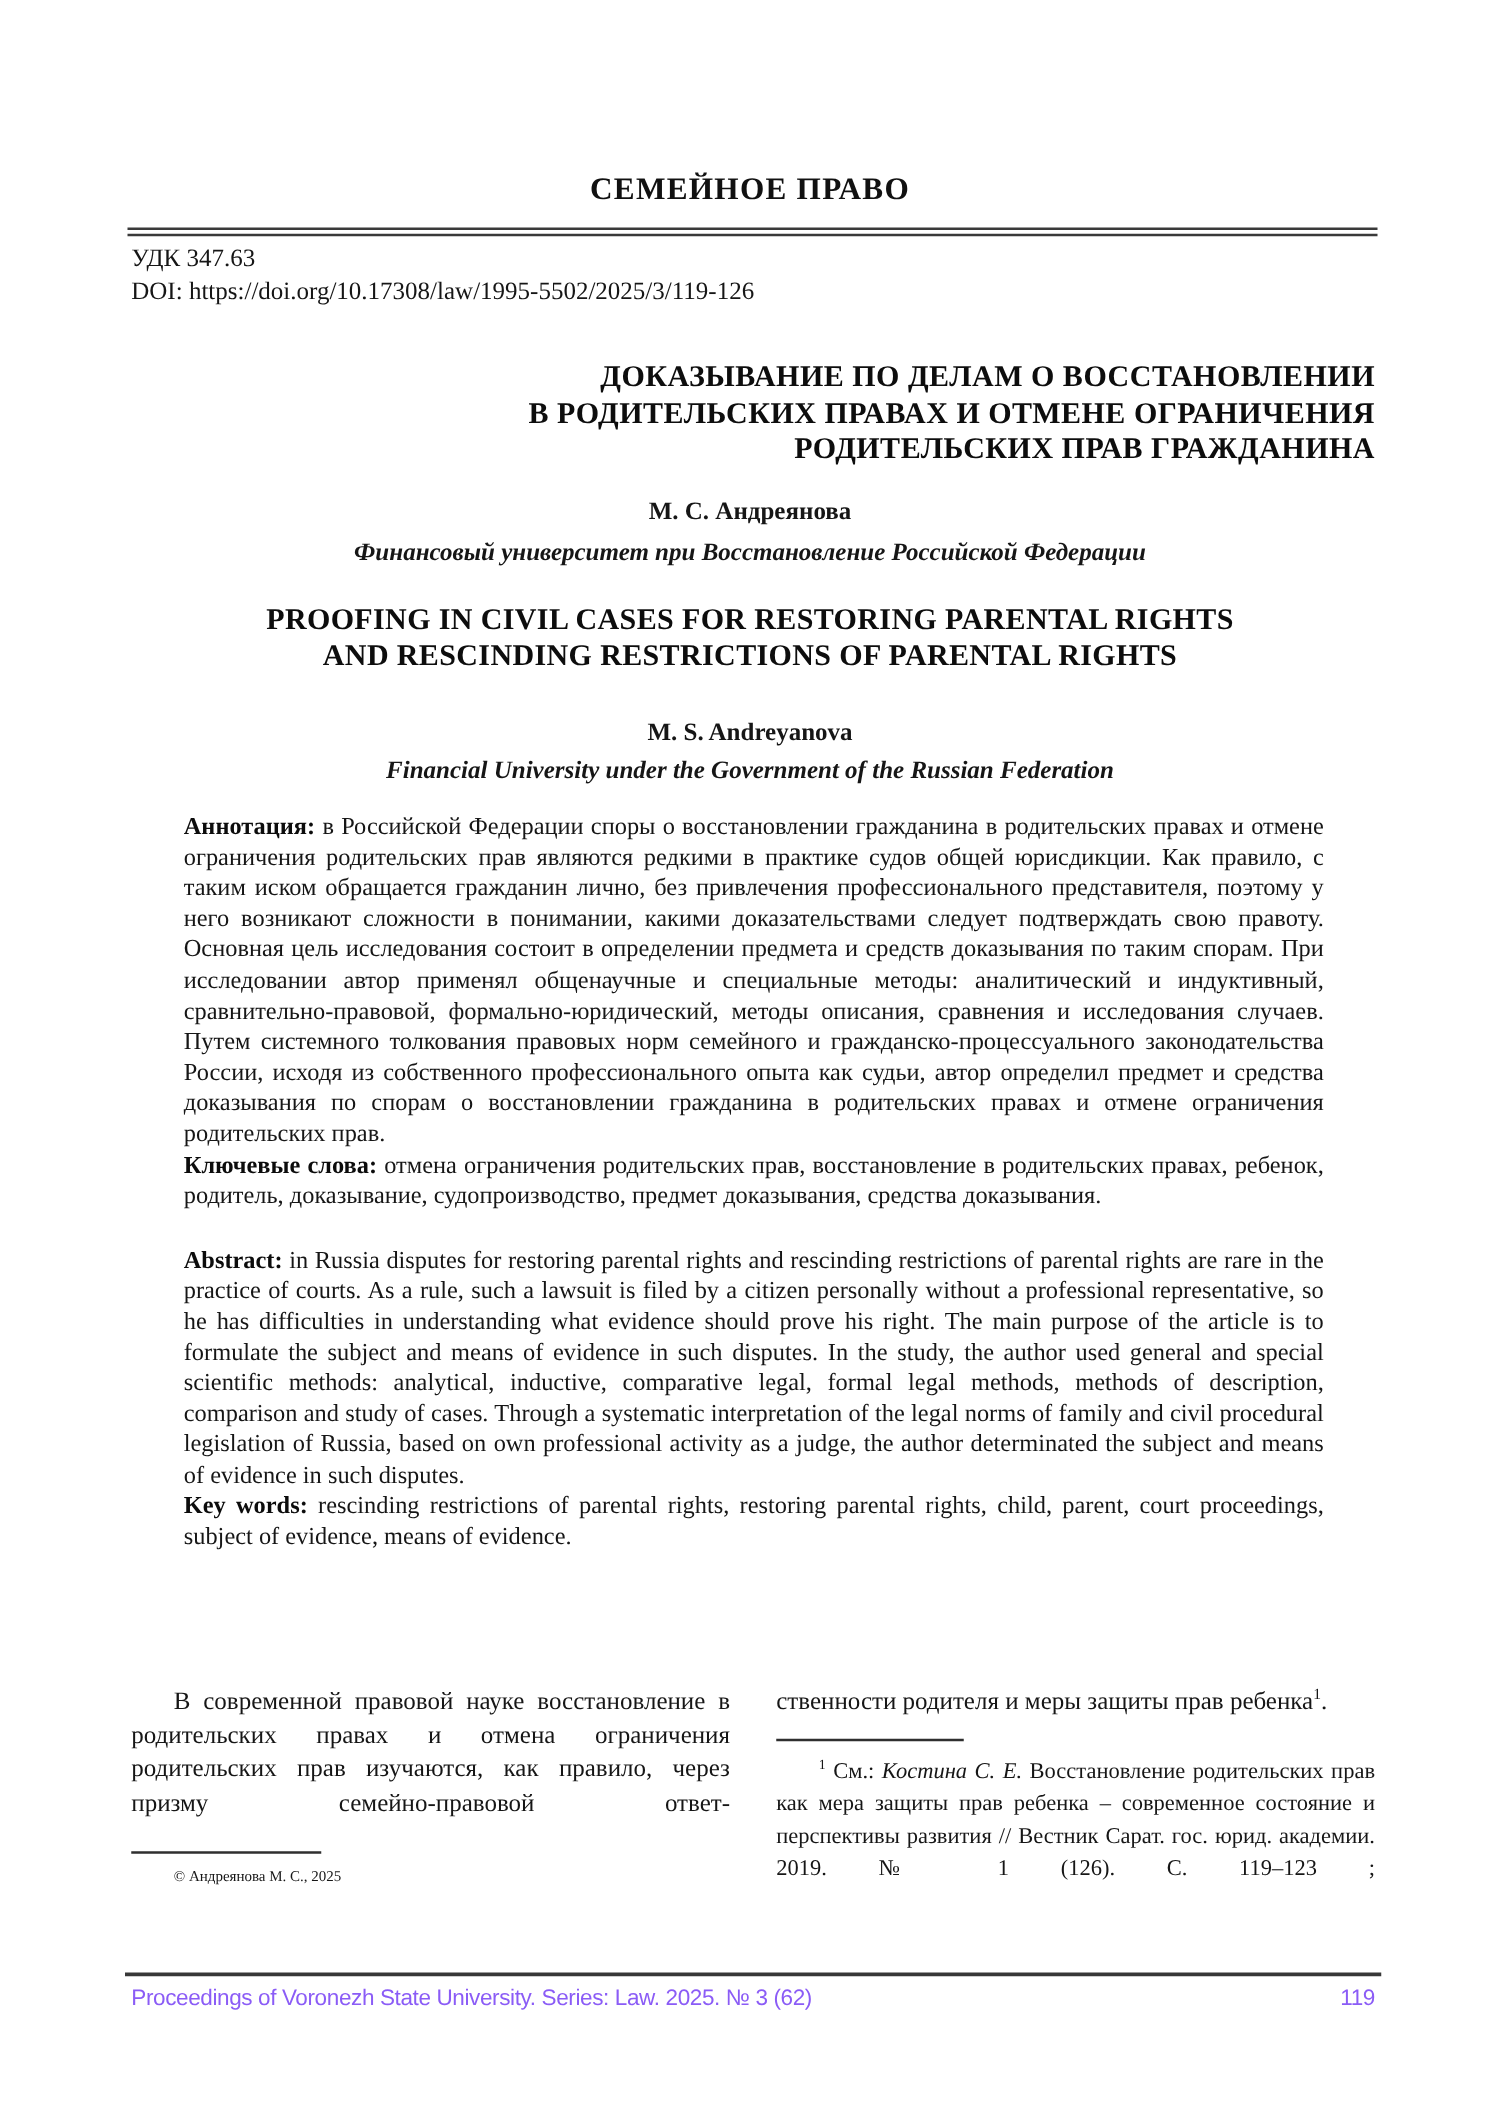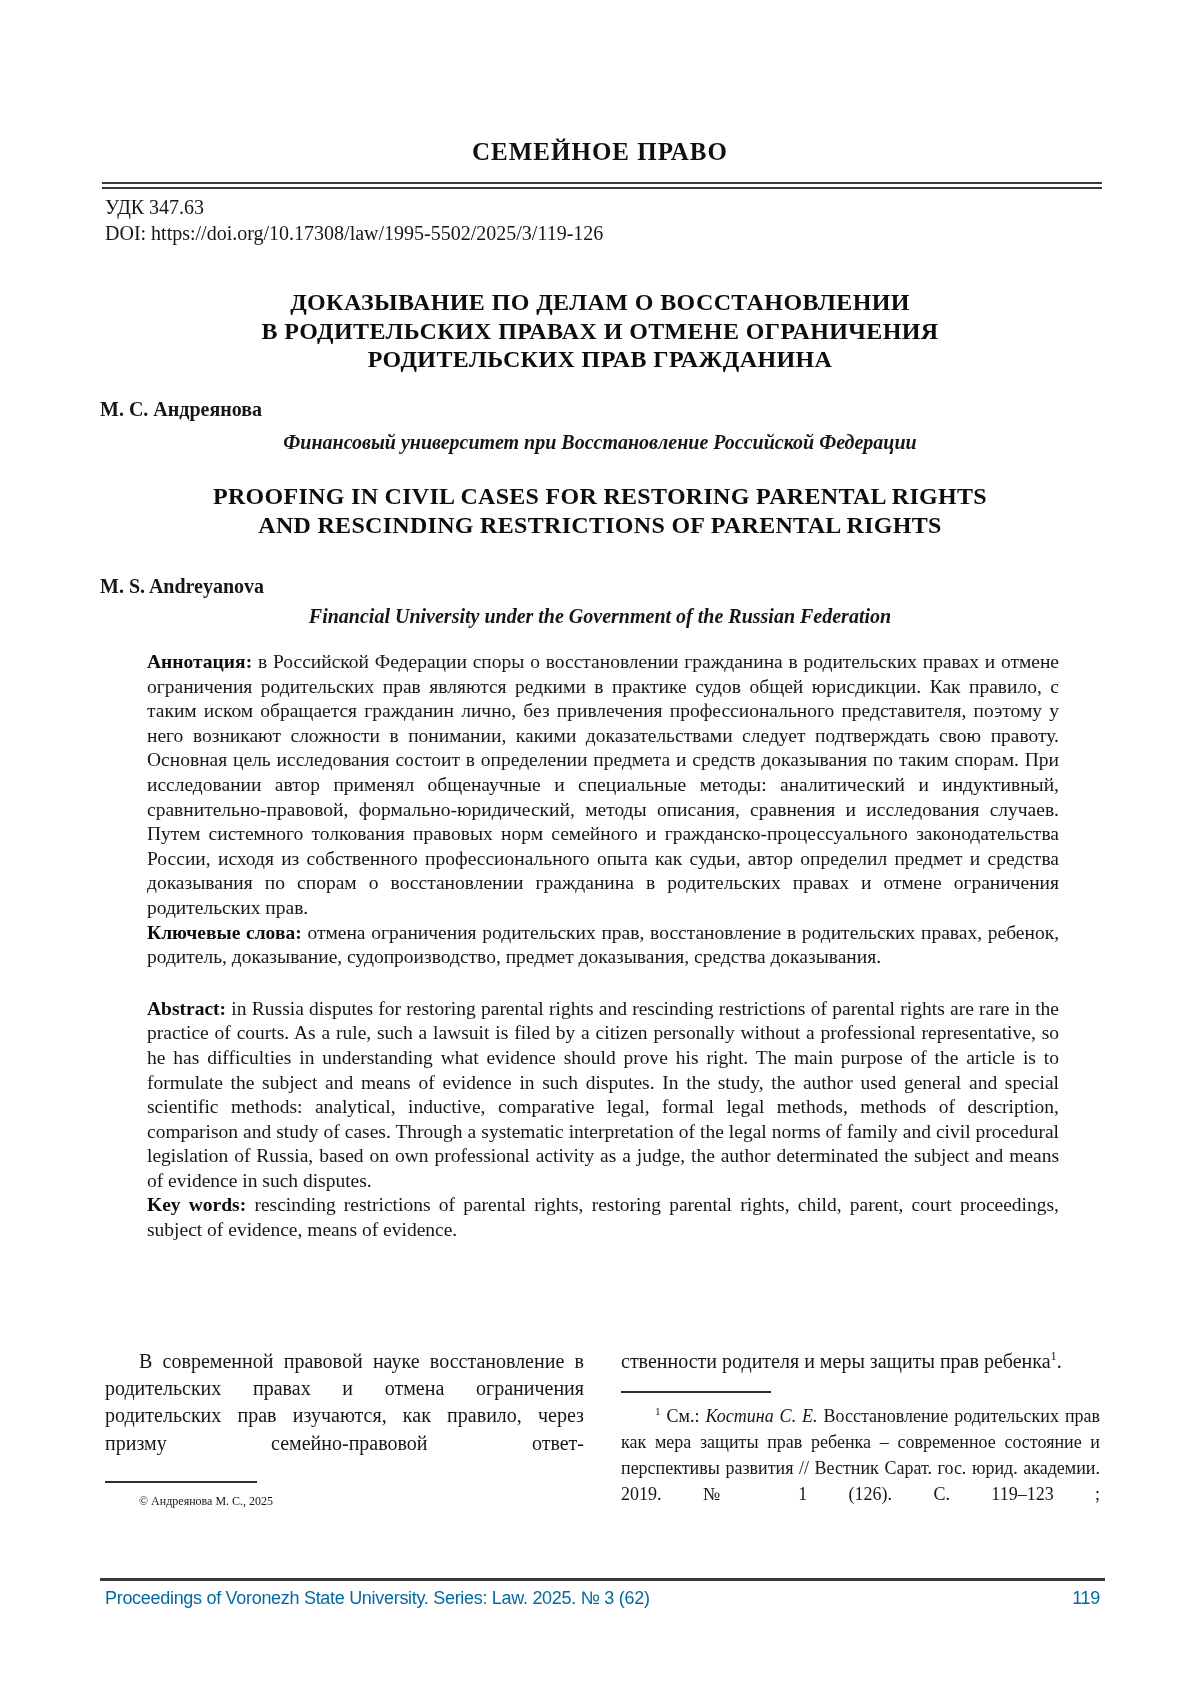--- a/index.html
+++ b/index.html
@@ -28,29 +28,30 @@
     top: 182px; left: 102px; width: 1000px;
     height: 3px;
     border-top: 2px solid #3a3a3a;
     border-bottom: 2px solid #3a3a3a;
   }
   .udc  { top: 196px; left: 105px; font-size: 20px; }
   .doi  { top: 222px; left: 105px; font-size: 20px; }
 
   .title-ru {
     top: 288px; left: 100px; width: 1000px;
-    text-align: center;
+    text-align: right;
     font-weight: bold;
     font-size: 24px;
     line-height: 28.5px;
     letter-spacing: 0.4px;
     color: #0d0d0d;
   }
   .author {
     left: 100px; width: 1000px;
+    text-align: center;
     font-weight: bold;
     font-size: 20px;
   }
   .author-ru { top: 398px; }
   .affil {
     left: 100px; width: 1000px;
     text-align: center;
     font-weight: bold;
     font-style: italic;
     font-size: 20px;
@@ -130,21 +131,21 @@
     height: 0;
   }
   .footer {
     top: 1588px; left: 105px; width: 995px;
     display: flex;
     justify-content: space-between;
     align-items: flex-end;
     font-family: "Liberation Sans", "DejaVu Sans", sans-serif;
     font-size: 18px;
     letter-spacing: -0.3px;
-    color: #0369a1;
+    color: #8b5cf6;
   }
 </style>
 </head>
 <body>
 
 <div class="page">
 
   <div class="abs kicker">СЕМЕЙНОЕ ПРАВО</div>
   <div class="abs double-rule"></div>
 

